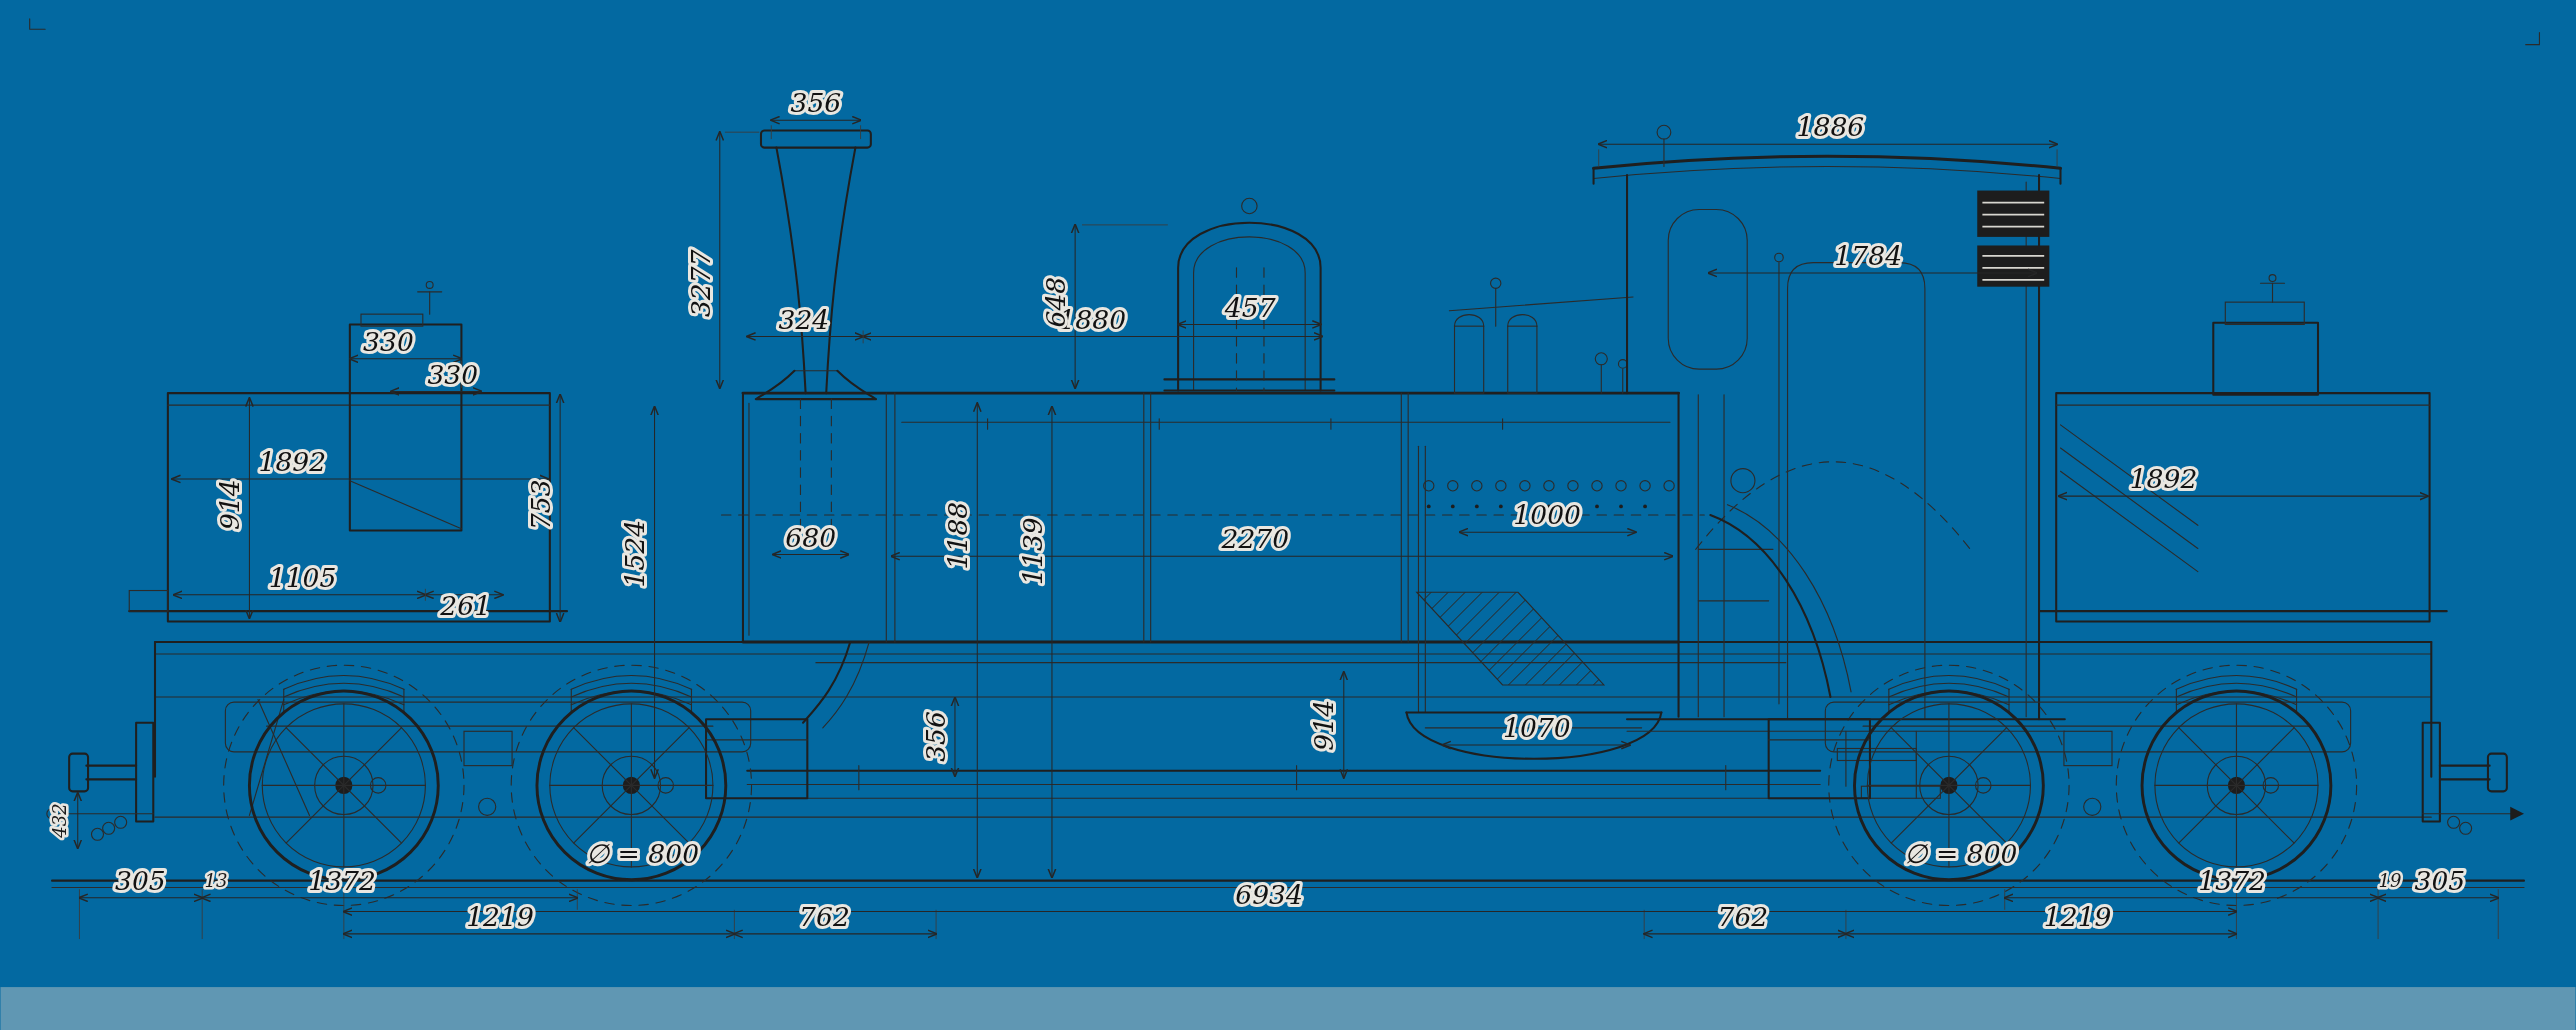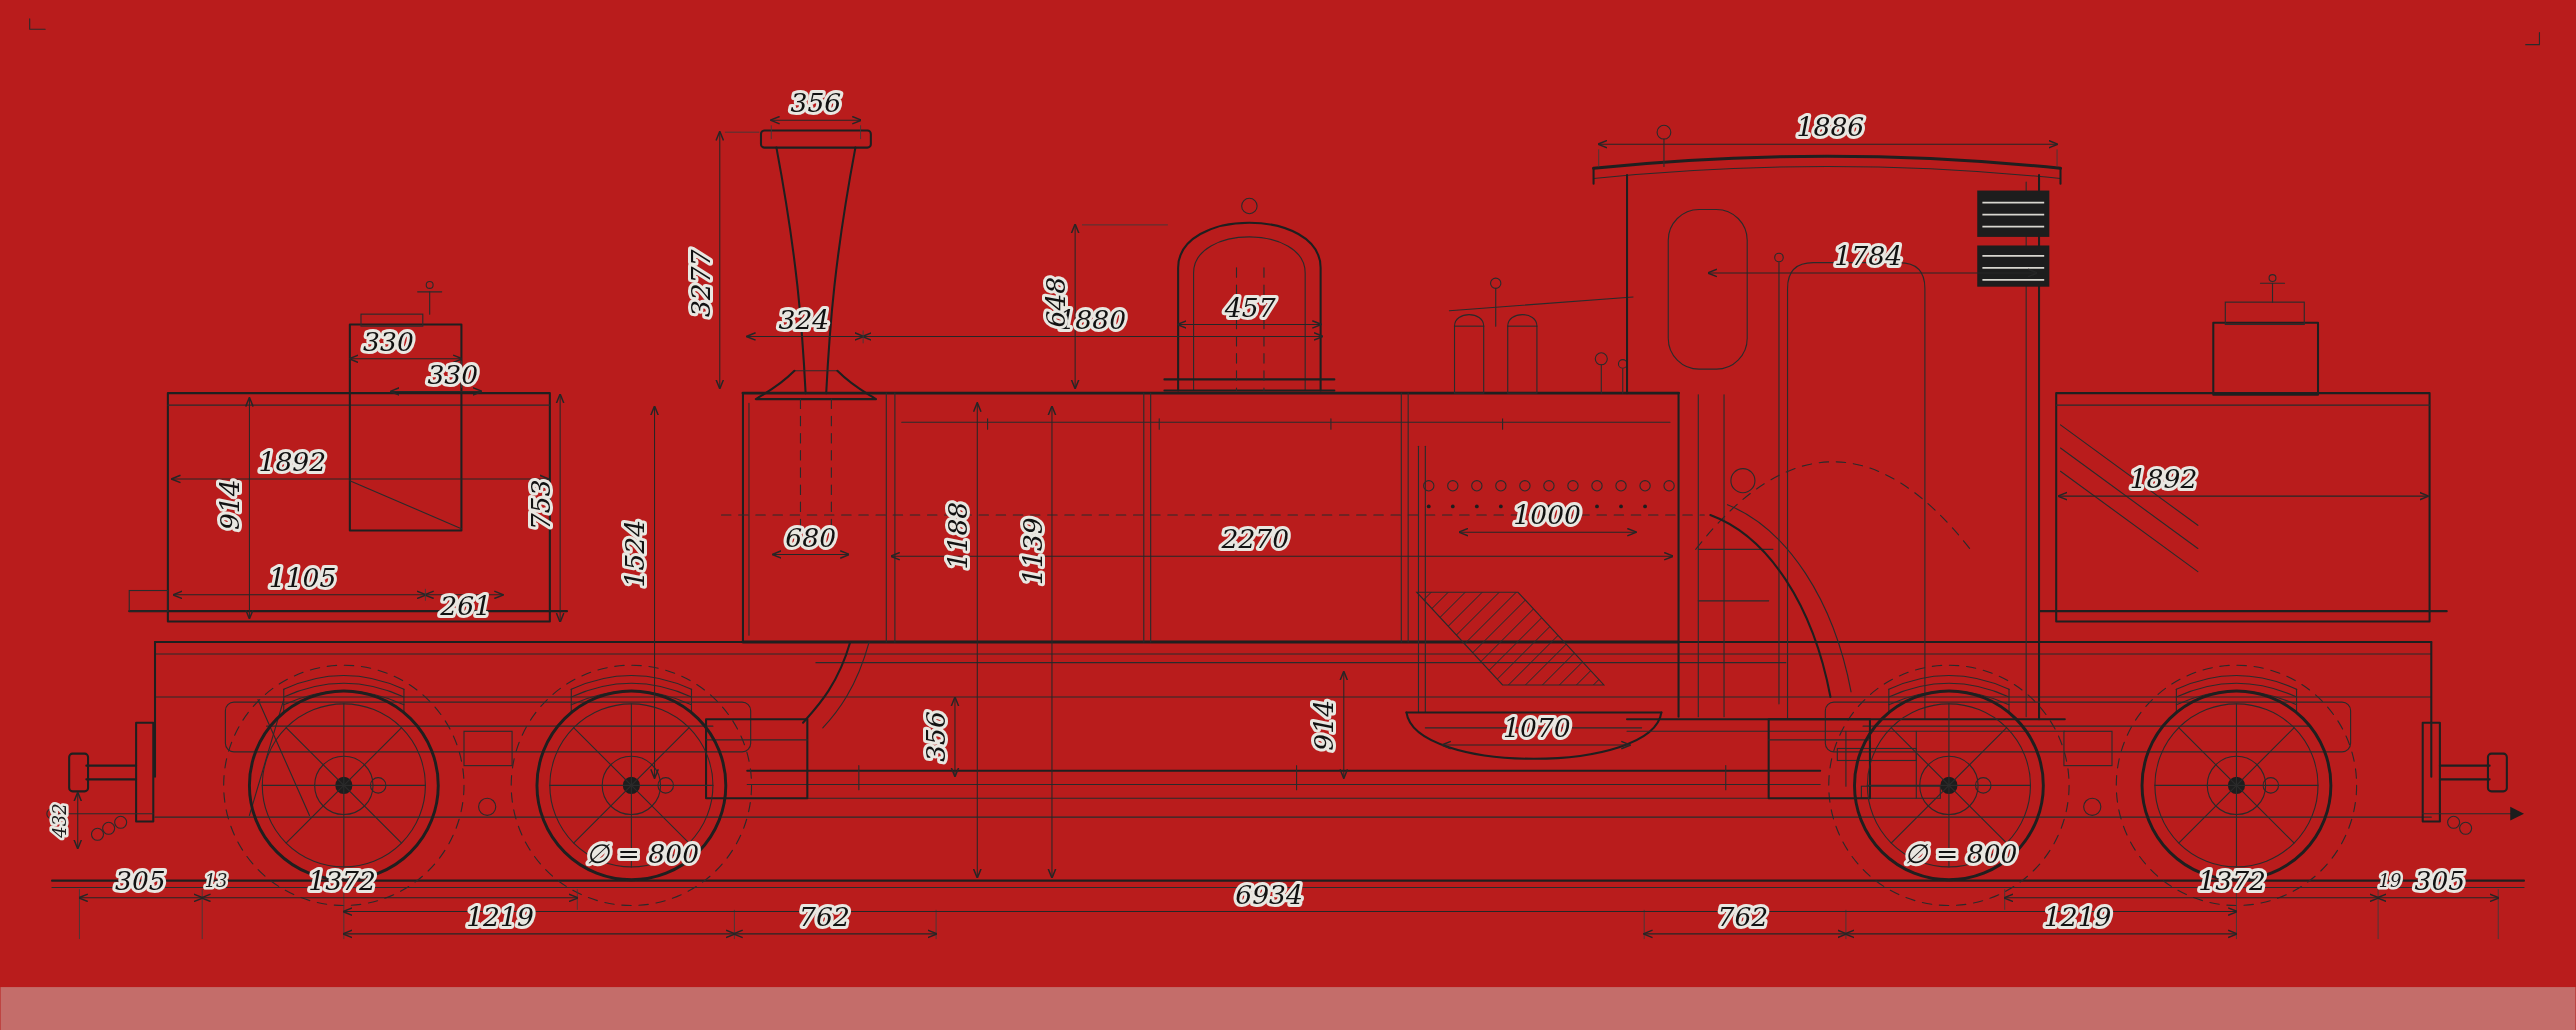--- a/index.html
+++ b/index.html
@@ -1,20 +1,20 @@
 <!DOCTYPE html>
 <html style="font-size:13.7px"><head>
 <meta charset="utf-8">
 <style>
   html,body{margin:0;padding:0;background:#cfcdc6;}
   .page{
     position:relative;
     width:2576px;height:1030px;
     background:radial-gradient(ellipse at 50% 42%, #f0eee8 0%, #e9e7e1 48%, #ddidbd4 100%);
-    background-color:#b91c1c;
+    background-color:#0369a1;
     overflow:hidden;
     font-family:"DejaVu Serif", serif;
   }
   svg{position:absolute;inset:0;}
   .ink{stroke:#1f1f1f;fill:none;stroke-width:2.4;stroke-linecap:round;stroke-linejoin:round;}
   .ink2{stroke-width:3.4;}
   .thin{stroke:#2b2b2b;fill:none;stroke-width:1.3;stroke-linecap:round;}
   .dash{stroke-dasharray:11 9;}
   .dim{stroke:#262626;fill:none;stroke-width:1.2;}
   .ext{stroke:#3a3a3a;fill:none;stroke-width:1;}

